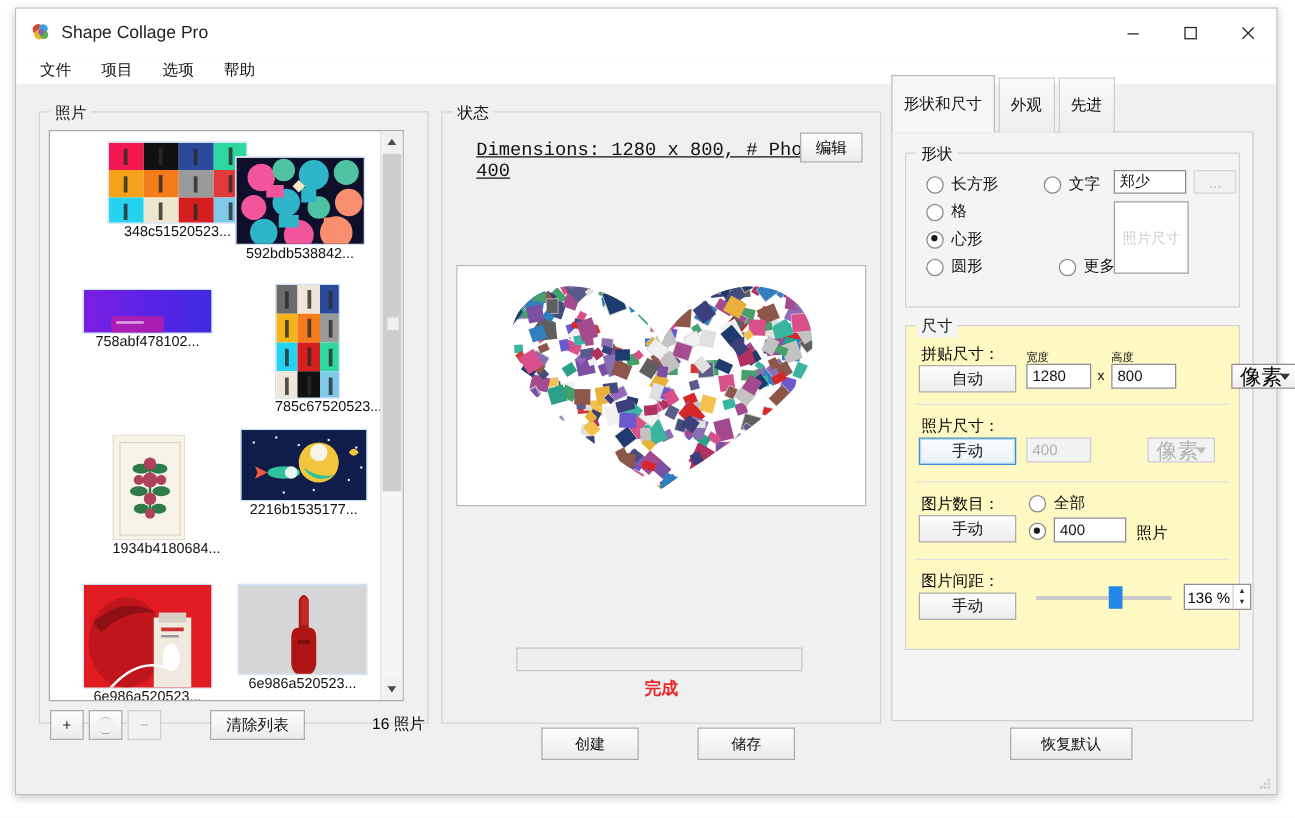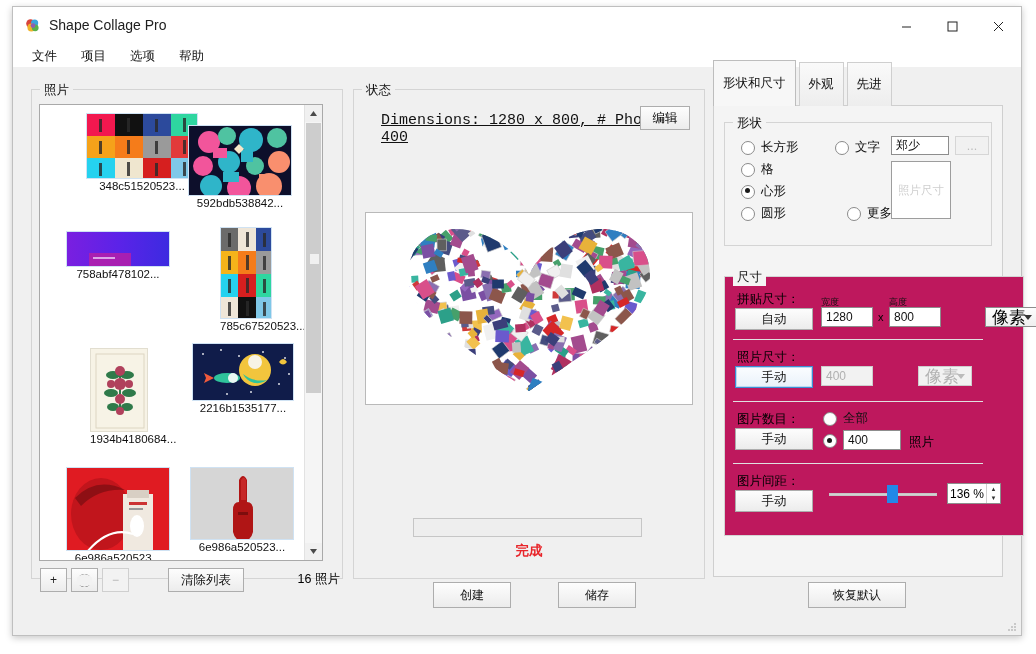--- a/index.html
+++ b/index.html
@@ -59,21 +59,21 @@
 
   
   #right-panel{position:absolute;left:700px;top:18px;width:290px;height:492px;}
   .tabstrip{position:absolute;left:0;top:0;height:21px;display:flex;align-items:flex-end;z-index:3;}
   .tab{height:19px;padding:12px 9px;border:1px solid #cfcfcf;border-bottom:none;background:linear-gradient(#fafafa,#ededed);
        font-size:12.5px;display:flex;align-items:center;margin-right:3px;color:#111;}
   .tab.active{height:21px;background:#f7f7f7;border-color:#bdbdbd;}
   .tabbody{position:absolute;left:0;top:20px;width:288px;height:470px;border:1px solid #cfcfcf;background:#f4f4f4;}
 
   #shape-group{left:10px;top:16px;width:266px;height:122px;background:#f4f4f4;}
-  #size-group{left:10px;top:170px;width:266px;height:258px;background:#be185d;padding-left:32px;}
+  #size-group{left:10px;top:154px;width:266px;height:258px;background:#fef9c3;}
   .hline{position:absolute;left:8px;width:250px;height:1px;background:#e0e0e0;}
 
   .radio{position:absolute;display:flex;align-items:center;gap:6px;font-size:12.5px;color:#111;}
   .radio .dot{width:12px;height:12px;border:1px solid #8a8a8a;border-radius:50%;background:#fff;position:relative;flex:none;}
   .radio.on .dot::after{content:"";position:absolute;left:2.5px;top:2.5px;width:5px;height:5px;border-radius:50%;background:#1a1a1a;}
 
   .tfield{border:1px solid #8d8d8d;background:#fff;font-size:12px;color:#111;
           display:flex;align-items:center;padding-left:4px;box-sizing:border-box;}
   .tfield.disabled{background:#f2f2f2;border-color:#cdcdcd;color:#b0b0b0;}
   .label-sm{position:absolute;font-size:9px;color:#111;}

